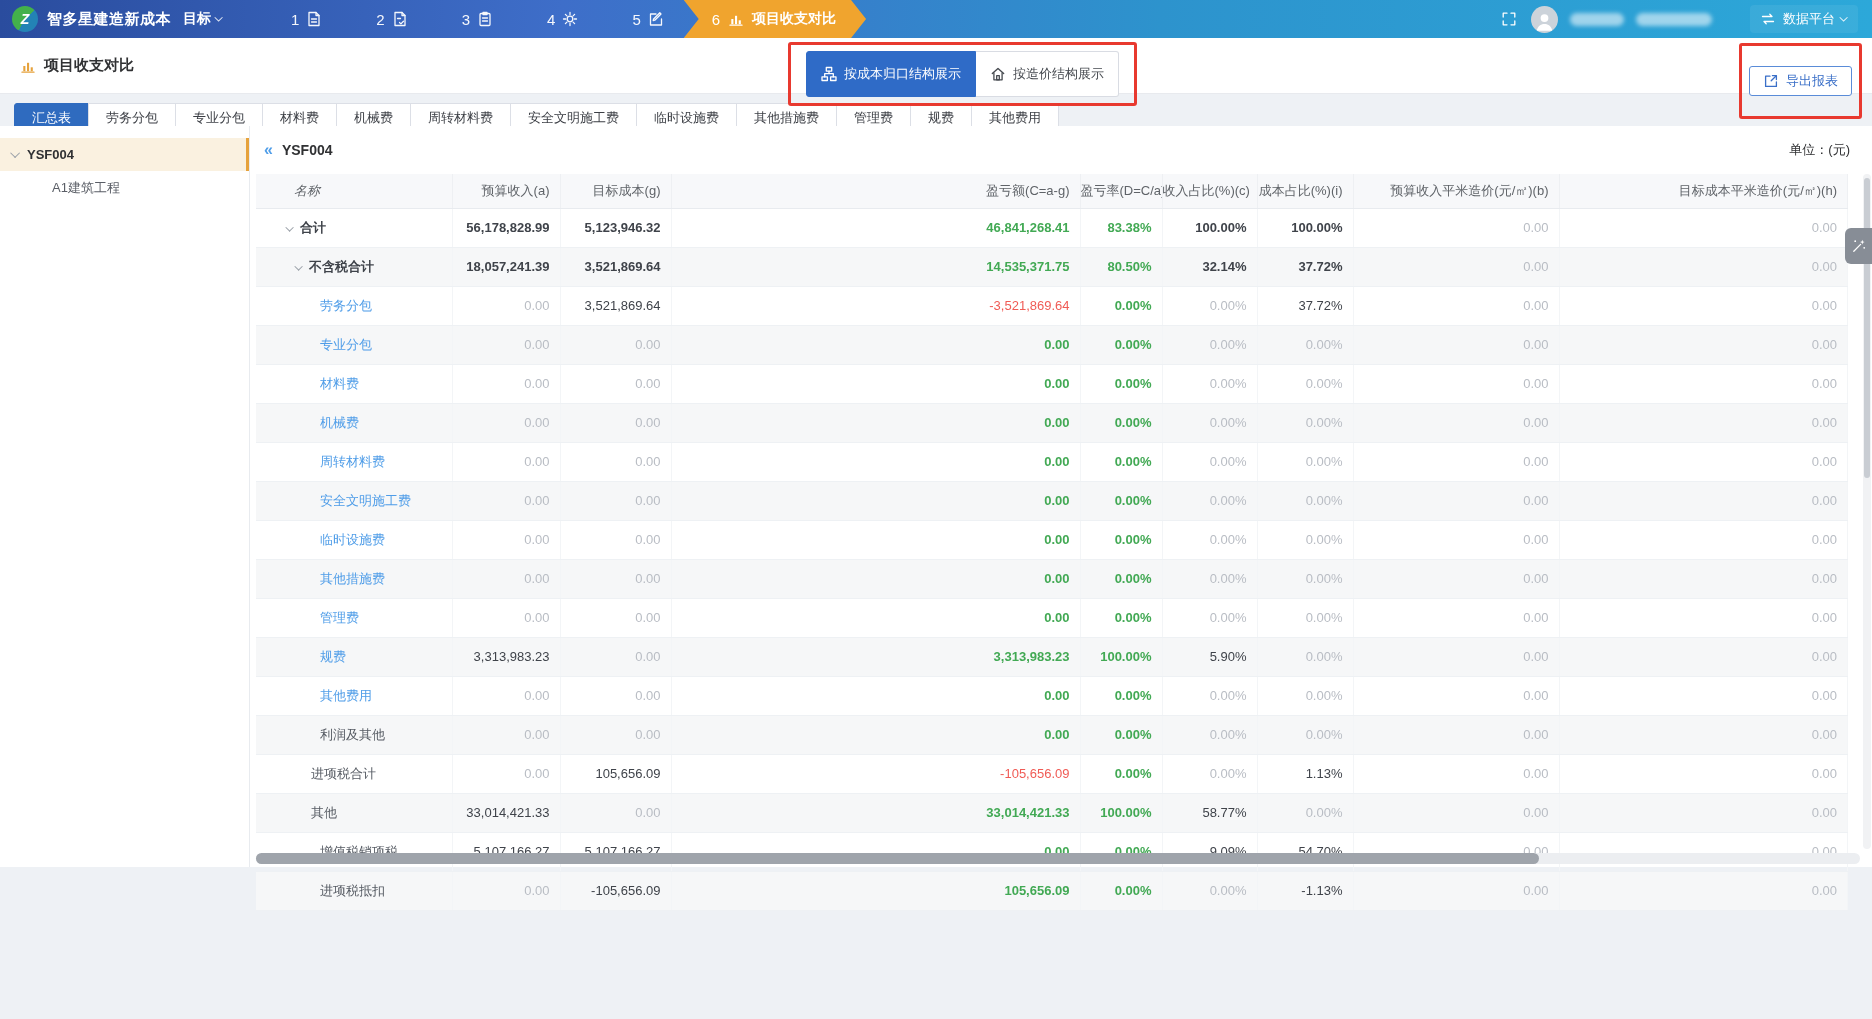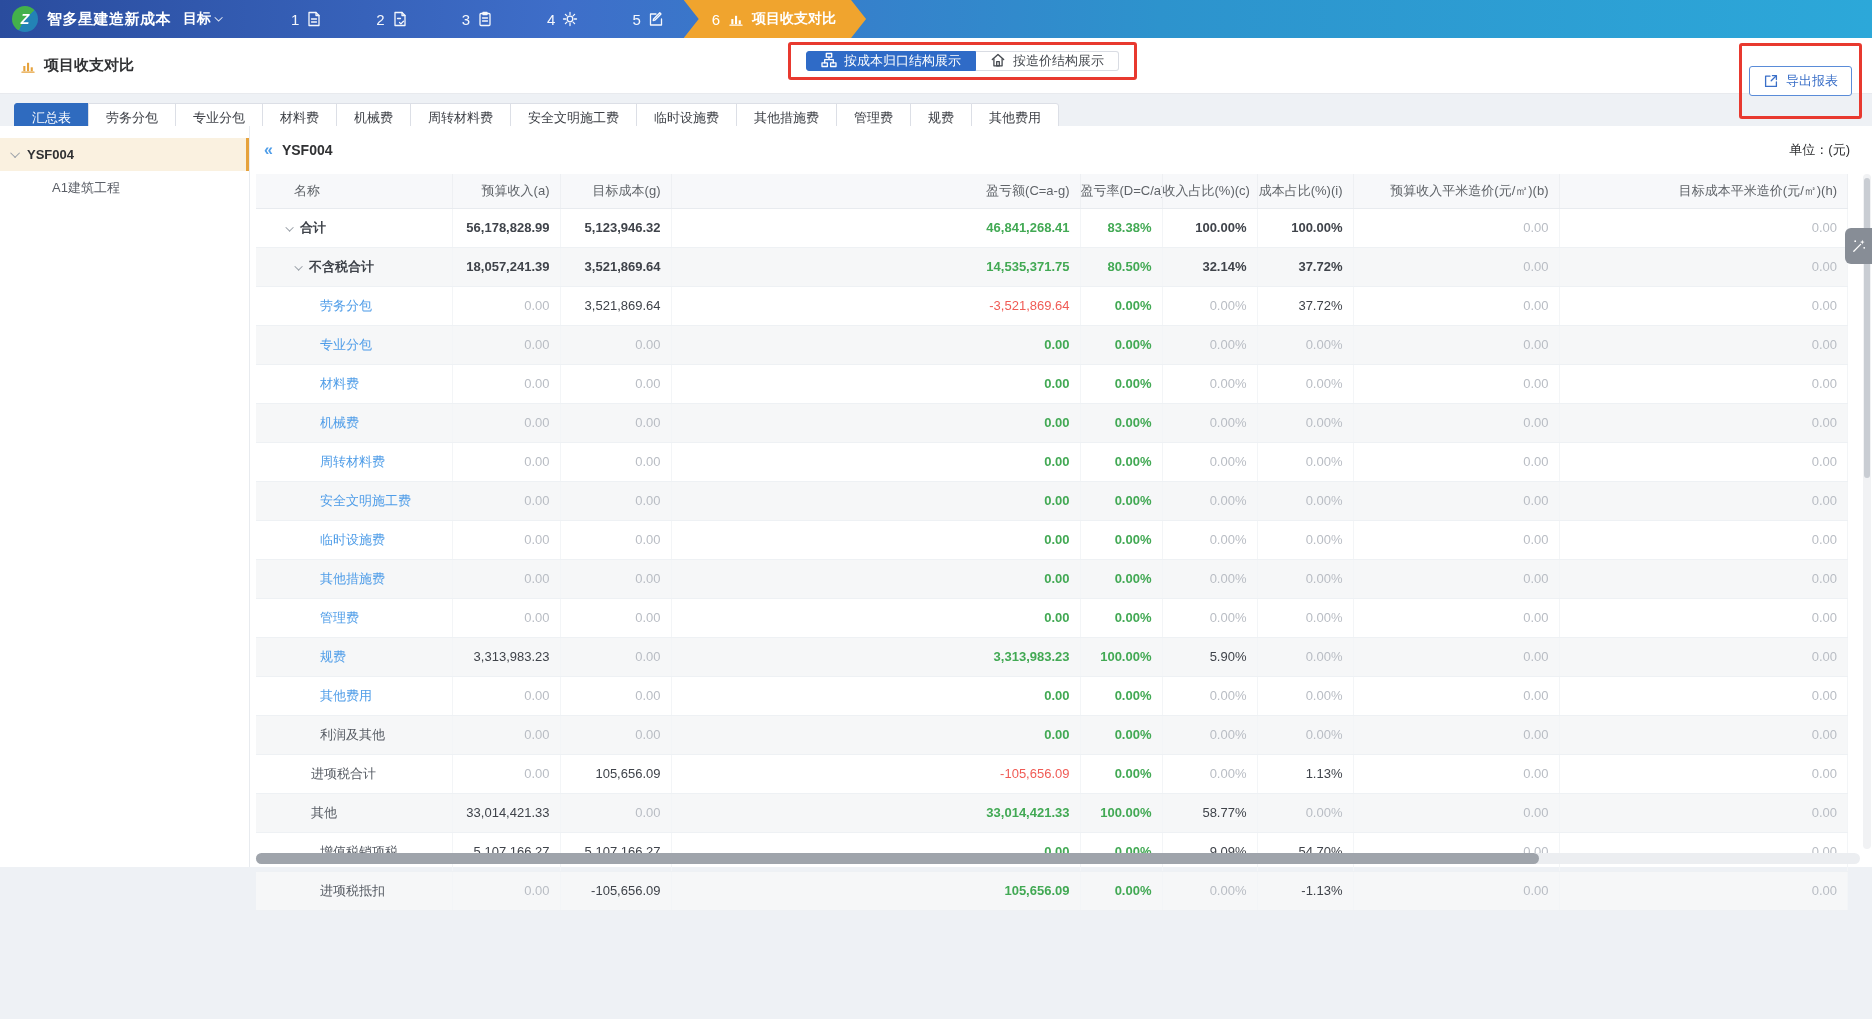--- a/index.html
+++ b/index.html
@@ -34,21 +34,21 @@
   .platform { display:flex; align-items:center; gap:7px; margin-left:38px; margin-right:14px;
     padding:5px 10px; border-radius:4px; background:rgba(255,255,255,.07); font-size:13px; cursor:pointer; }
 
   
   .titlebar { height:56px; background:#fff; border-bottom:1px solid #e8eaee; display:flex; align-items:center; position:relative; }
   .titlebar .pt-wrap { display:flex; align-items:center; gap:8px; margin-left:20px; }
   .page-title { font-size:15px; font-weight:700; color:#303133; }
   .anno { border:3px solid var(--annotation-red); border-radius:3px; }
   .toggle-anno { position:absolute; left:788px; top:4px; padding:6px 15px; display:flex; }
   .toggle-group { display:flex; }
-  .tgl { height:20px; display:flex; align-items:flex-start; gap:7px; padding:0 14px; font-size:13px;
+  .tgl { height:46px; display:flex; align-items:center; gap:7px; padding:0 14px; font-size:13px;
     background:#fff; border:1px solid #d9dce3; color:#45494f; cursor:pointer; }
   .tgl:first-child { border-radius:3px 0 0 3px; }
   .tgl:last-child { border-radius:0 3px 3px 0; border-left:none; }
   .tgl.active { background:var(--accent-blue); border-color:var(--accent-blue); color:#fff; }
   .export-anno { position:absolute; right:10px; top:5px; padding:20px 7px; }
   .export-btn { height:30px; display:flex; align-items:center; gap:7px; padding:0 13px; font-size:13px;
     background:#fff; border:1px solid #5a8cd8; color:#3a6fc8; border-radius:3px; cursor:pointer; }
 
   
   .tabstrip { height:32px; background:#eef1f5; padding:9px 0 0 14px; display:flex; }
@@ -73,21 +73,21 @@
   .main { flex:1; background:#fff; position:relative; min-width:0; }
   .panel-head { height:48px; display:flex; align-items:center; padding:0 22px 0 14px; }
   .collapse { color:var(--link-blue); font-size:16px; font-weight:700; margin-right:9px; cursor:pointer; }
   .tbl-title { font-size:14px; font-weight:700; color:#303133; }
   .unit { margin-left:auto; font-size:13px; color:#303133; }
 
   .tbl-wrap { margin:0 24px 0 6px; }
   table { width:100%; border-collapse:collapse; table-layout:fixed; }
   thead th { height:34px; background:var(--header-bg); font-size:13px; font-weight:400; color:#5f6368;
     text-align:right; padding-right:10px; border-bottom:1px solid #e8ebef; border-right:1px solid #eef0f3; white-space:nowrap; overflow:hidden; }
-  thead th.name { text-align:left; padding-left:38px; }
+  thead th.name { text-align:left; padding-left:38px;font-style:italic; }
   tbody td { height:39px; font-size:13px; text-align:right; padding-right:10px;
     border-bottom:1px solid #eef1f4; border-right:1px solid #f3f5f7; white-space:nowrap; overflow:hidden; }
   tbody tr:nth-child(even) { background:var(--row-stripe); }
   td.name { text-align:left; padding-right:4px; }
   td.name.lvl0 { padding-left:46px; }
   td.name.lvl1 { padding-left:55px; }
   td.name.lvl2 { padding-left:64px; }
   td.name .caret { margin-left:-14px; margin-right:6px; width:6px; height:6px; }
   .nm.bold { font-weight:700; color:var(--dark); }
   .nm.link { color:var(--link-blue); cursor:pointer; }
@@ -173,20 +173,46 @@
     <span class="step-num">6</span>
     <span class="icn">
         <svg width="16" height="16" viewBox="0 0 16 16" fill="none" stroke="currentColor" stroke-width="1.3" stroke-linecap="round" stroke-linejoin="round">
           <path d="M2 14.2h12"></path>
           <rect x="3.3" y="8" width="2.1" height="5.2" fill="currentColor" stroke="none"></rect>
           <rect x="7" y="4.8" width="2.1" height="8.4" fill="currentColor" stroke="none"></rect>
           <rect x="10.7" y="9.3" width="2.1" height="3.9" fill="currentColor" stroke="none"></rect>
         </svg>
       </span>
     <span class="step-label">项目收支对比</span>
+  </div>
+  <div class="topbar-right">
+    <span class="fullscreen icn">
+        <svg width="16" height="16" viewBox="0 0 16 16" fill="none" stroke="currentColor" stroke-width="1.3" stroke-linecap="round" stroke-linejoin="round">
+          <path d="M2.2 6V2.2H6M10 2.2h3.8V6M13.8 10v3.8H10M6 13.8H2.2V10"></path>
+        </svg>
+      </span>
+    <div class="avatar">
+        <span class="icn">
+          <svg width="25" height="23" viewBox="0 0 16 16">
+            <circle cx="8" cy="5.6" r="2.7" fill="#fff"></circle>
+            <path d="M2.6 14.5c.5-3.2 2.7-4.8 5.4-4.8s4.9 1.6 5.4 4.8z" fill="#fff"></path>
+          </svg>
+        </span>
+      </div>
+    <div class="blob name"></div>
+    <div class="blob phone"></div>
+    <div class="platform">
+      <span class="icn">
+          <svg width="16" height="16" viewBox="0 0 16 16" fill="none" stroke="currentColor" stroke-width="1.3" stroke-linecap="round" stroke-linejoin="round">
+            <path d="M2.5 5.5h9.5l-2.2-2.2M13.5 10.5H4l2.2 2.2"></path>
+          </svg>
+        </span>
+      <span>数据平台</span>
+      <span class="cara"></span>
+    </div>
   </div>
 </div>
 
 <div class="titlebar">
   <div class="pt-wrap">
     <span class="icn" style="color:#e6a23c;">
         <svg width="16" height="16" viewBox="0 0 16 16" fill="none" stroke="currentColor" stroke-width="1.3" stroke-linecap="round" stroke-linejoin="round">
           <path d="M2 14.2h12"></path>
           <rect x="3.3" y="8" width="2.1" height="5.2" fill="currentColor" stroke="none"></rect>
           <rect x="7" y="4.8" width="2.1" height="8.4" fill="currentColor" stroke="none"></rect>

